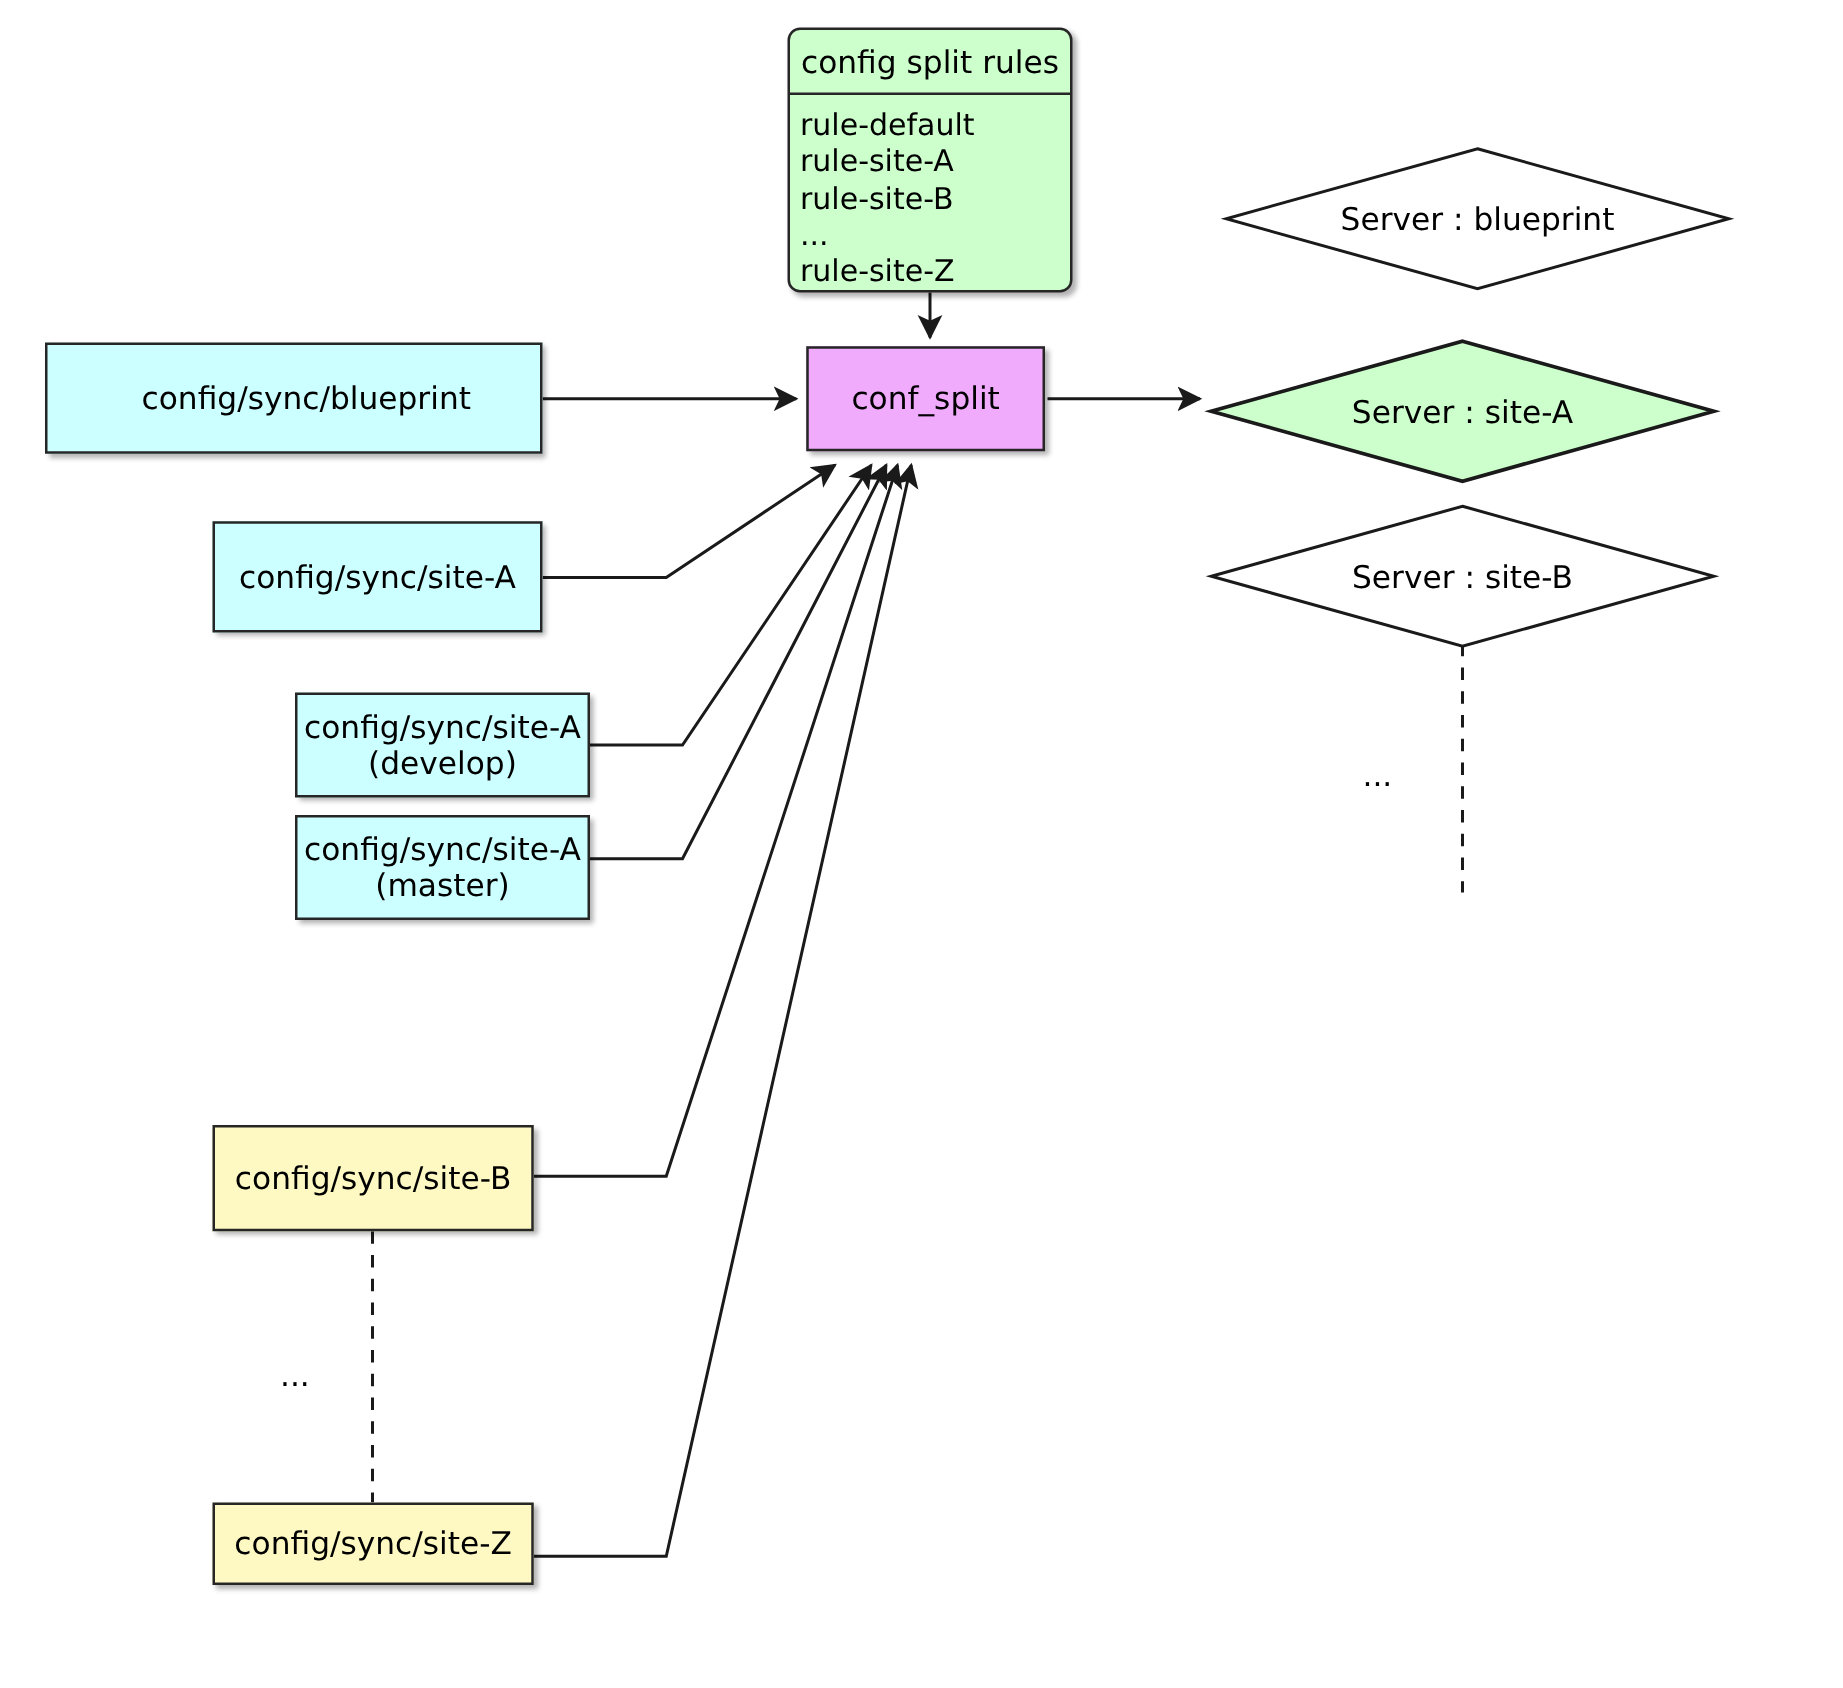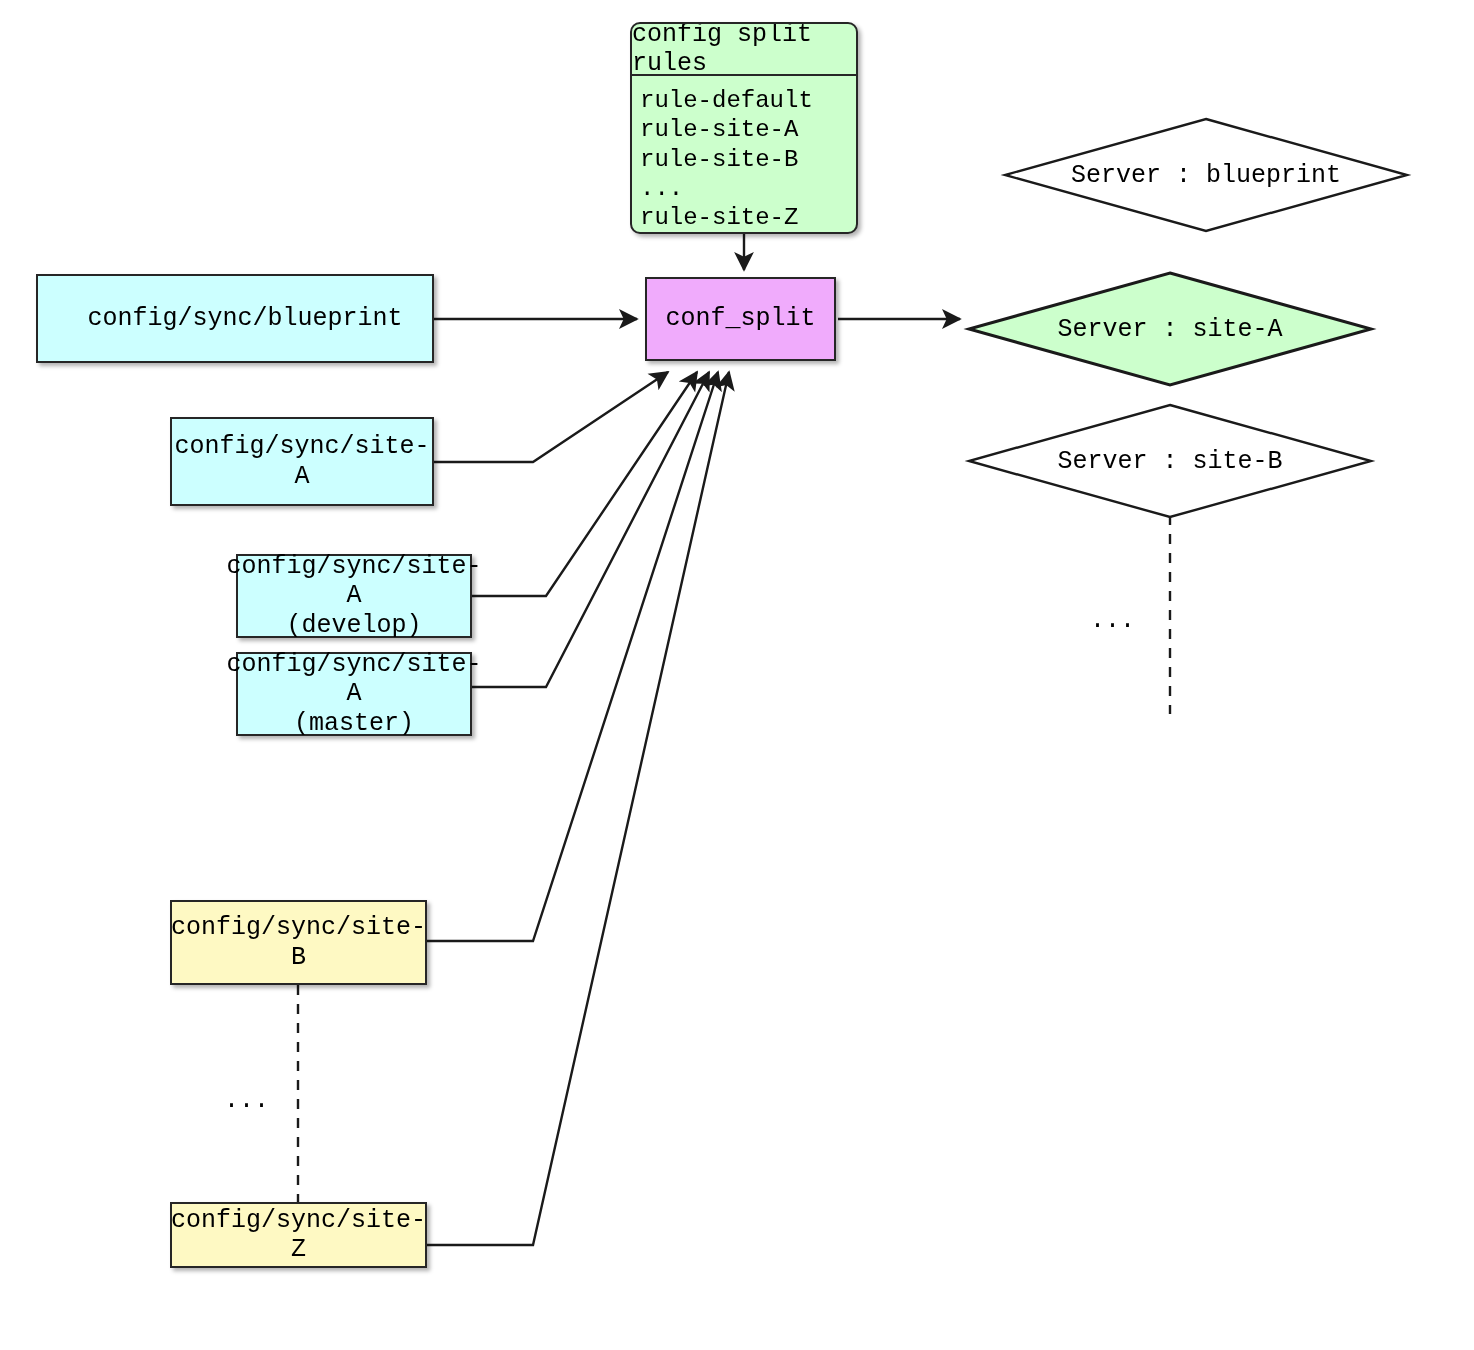--- a/index.html
+++ b/index.html
@@ -9,21 +9,20 @@
   }
   body {
     font-family: "DejaVu Sans", "Liberation Sans", sans-serif;
   }
   #canvas {
     position: relative;
     width: 1474px;
     height: 1350px;
     background: #ffffff;
     overflow: hidden;
-    font-family: Liberation Mono, monospace;
   }
   #edges {
     position: absolute;
     left: 0;
     top: 0;
     width: 1474px;
     height: 1350px;
   }
   .node {
     position: absolute;
@@ -172,21 +171,21 @@
   <div class="node rect white" style="left:170px; top:900px; width:257px; height:85px;">
     <span>config/sync/site-B</span>
   </div>
 
   <div class="node rect white" style="left:170px; top:1202px; width:257px; height:66px;">
     <span>config/sync/site-Z</span>
   </div>
 
   <div class="ellipsis" style="left:224px; top:1086px;">...</div>
 
-  <div class="diamond" style="left:1004px; top:118px; width:404px; height:114px;">
+  <div class="diamond" style="left:980px; top:118px; width:404px; height:114px;">
     <svg viewBox="0 0 404 114" width="404" height="114">
       <polygon points="202,1 403,57 202,113 1,57" fill="#ffffff" stroke="#1a1a1a" stroke-width="2.4"></polygon>
     </svg>
     <div class="dlabel">Server : blueprint</div>
   </div>
 
   <div class="diamond" style="left:968px; top:272px; width:404px; height:114px;">
     <svg viewBox="0 0 404 114" width="404" height="114">
       <polygon points="202,1 403,57 202,113 1,57" fill="#ccffcc" stroke="#1a1a1a" stroke-width="3"></polygon>
     </svg>

